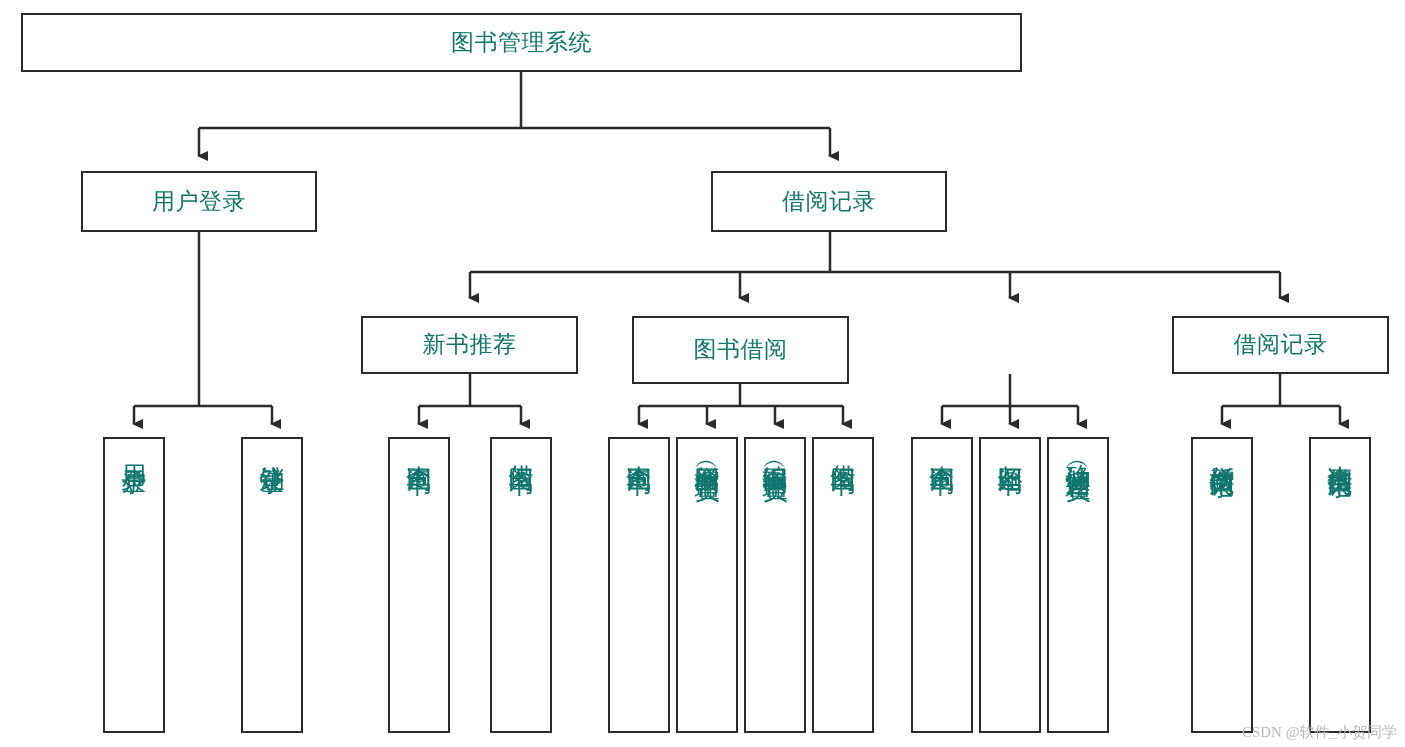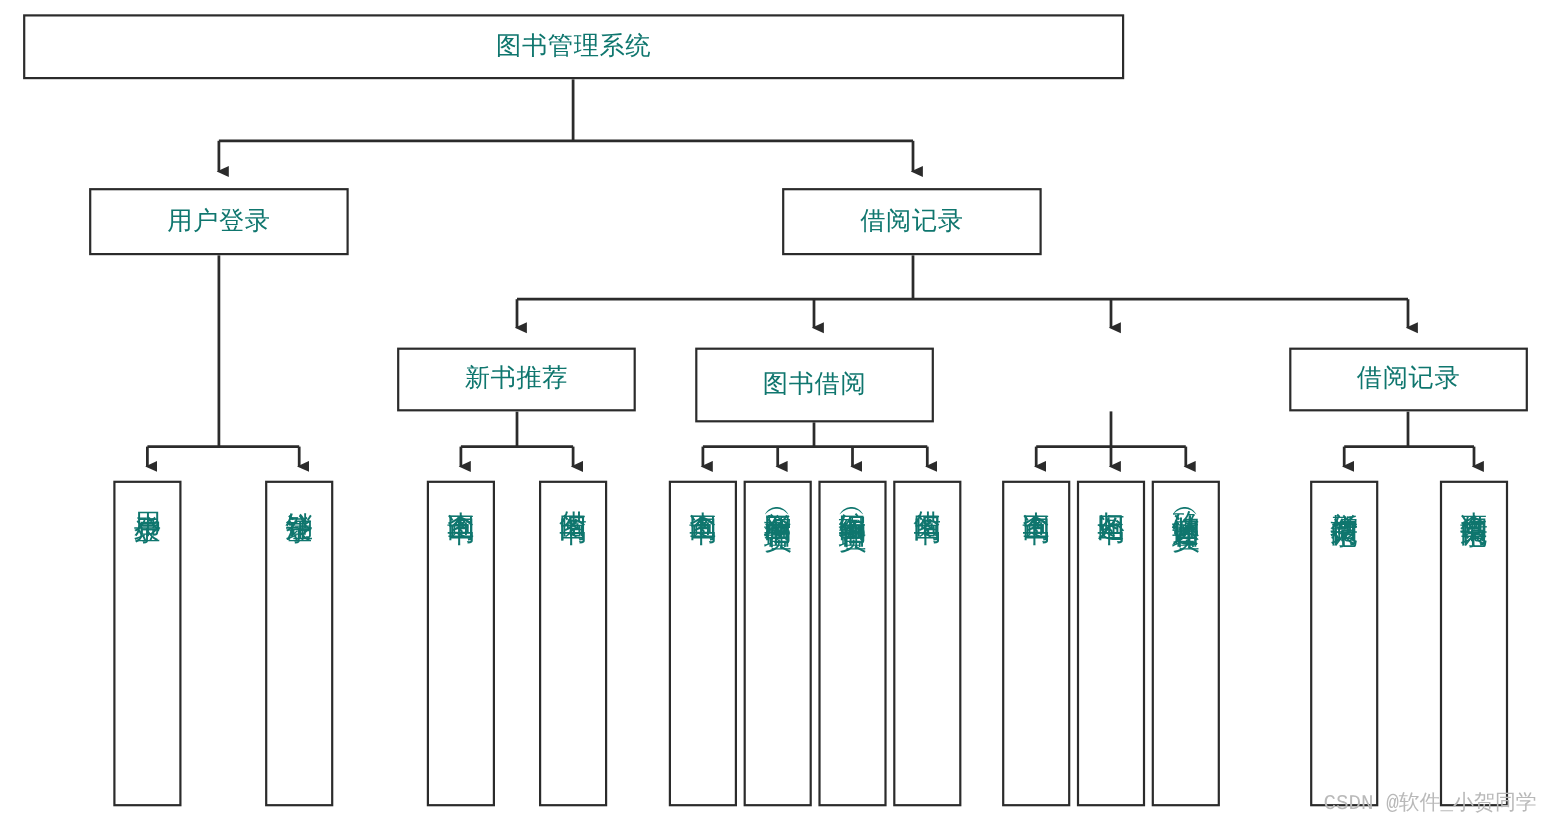--- a/index.html
+++ b/index.html
@@ -61,25 +61,25 @@
     text-orientation: upright;
     font-size: 25px;
     line-height: 1;
     letter-spacing: 2px;
     white-space: nowrap;
   }
   .watermark {
     position: absolute;
     right: 8px;
     bottom: 5px;
-    font-size: 19px;
+    font-size: 15px;
     color: #b9b9b9;
     z-index: 8;
     white-space: nowrap;
-    font-family: Liberation Mono, monospace;
+    font-family: Liberation Serif, serif;
     margin-top: 48px;
   }
 </style>
 </head>
 <body>
 
 <div id="canvas">
 
   <svg class="wires" viewBox="0 0 1405 747">
     <defs>

